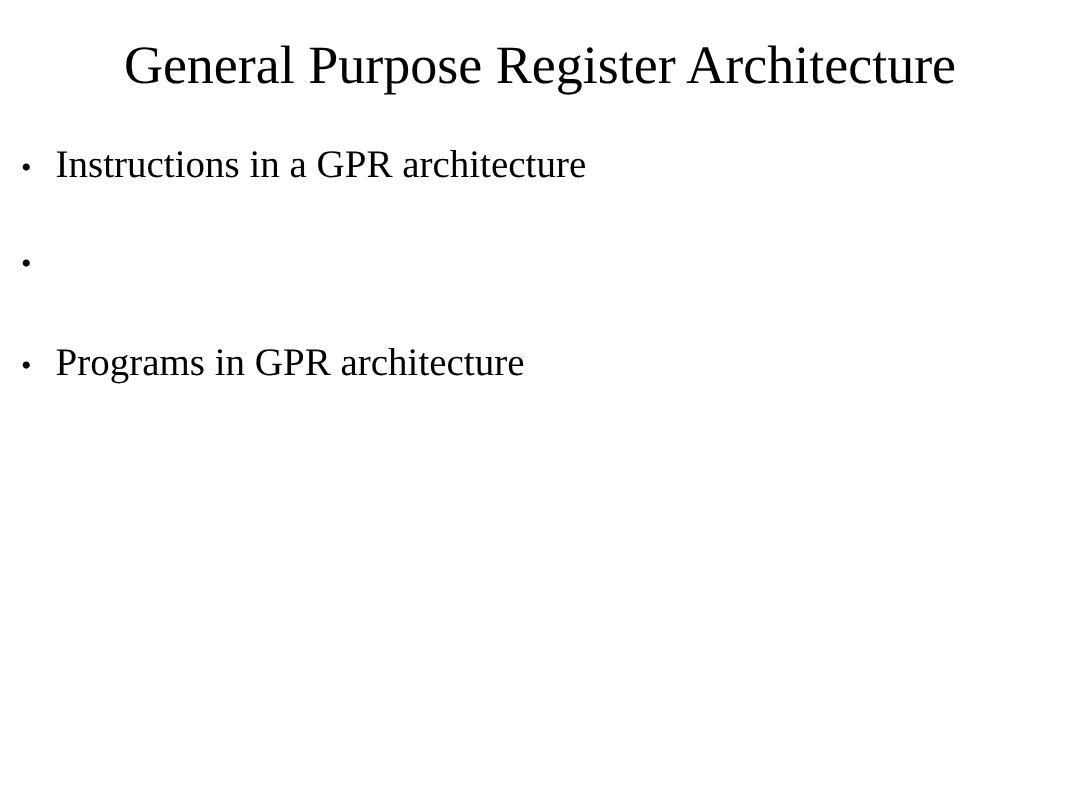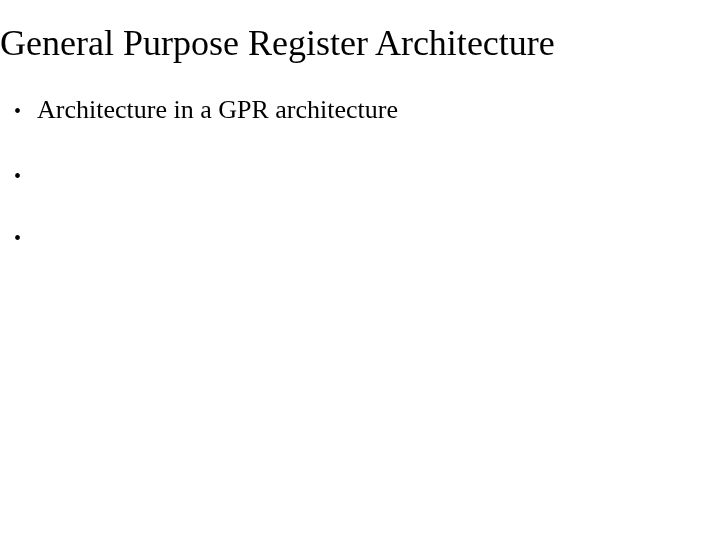--- a/index.html
+++ b/index.html
@@ -18,21 +18,21 @@
     height: 540px;
     background: #ffffff;
   }
   .title {
     position: absolute;
     top: 22px;
     left: 0;
     width: 720px;
     margin: 0;
     padding: 0;
-    text-align: left;
+    text-align: center;
     font-size: 36px;
     font-weight: 400;
     line-height: 1.2;
     letter-spacing: 0;
     white-space: nowrap;
   }
   .bullets {
     position: absolute;
     top: 94px;
     left: 14px;
@@ -58,22 +58,23 @@
 </style>
 </head>
 <body>
 
 <div class="slide" style="background: rgb(255, 255, 255); color: rgb(0, 0, 0);">
   <h1 class="title">General Purpose Register Architecture</h1>
 
   <ul class="bullets">
     <li class="bullet-row">
       <span class="marker">•</span>
-      <span class="bullet-text">Architecture in a GPR architecture</span>
+      <span class="bullet-text">Instructions in a GPR architecture</span>
     </li>
     <li class="bullet-row">
       <span class="marker">•</span>
     </li>
     <li class="bullet-row">
       <span class="marker">•</span>
+      <span class="bullet-text">Programs in GPR architecture</span>
     </li>
   </ul>
 </div>
 
 </body></html>

